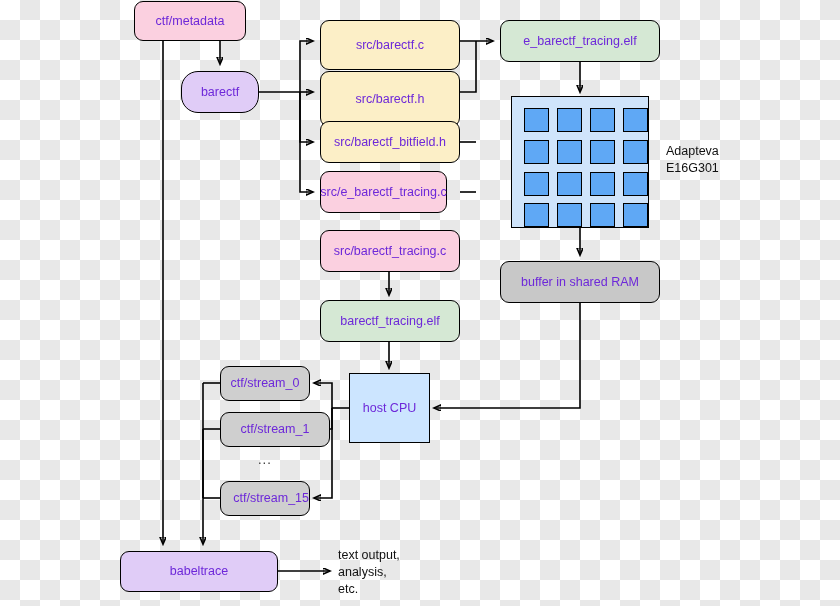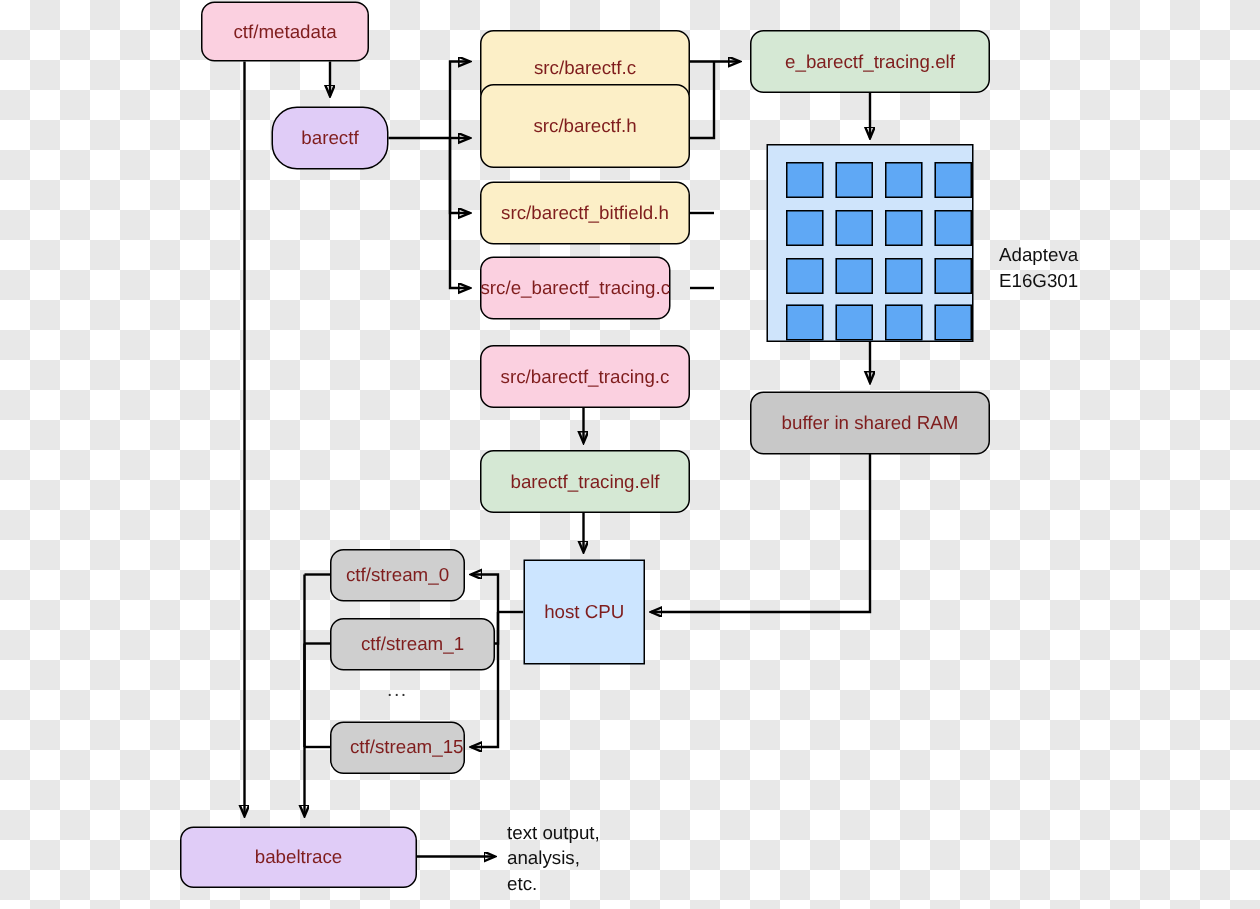--- a/index.html
+++ b/index.html
@@ -9,33 +9,33 @@
     background-color:#ffffff;
     background-image:
       linear-gradient(45deg,#e8e8e8 25%,transparent 25%,transparent 75%,#e8e8e8 75%),
       linear-gradient(45deg,#e8e8e8 25%,transparent 25%,transparent 75%,#e8e8e8 75%);
     background-size:40px 40px;
     background-position:0 0,20px 20px;
   }
   #canvas{position:absolute;inset:0;width:840px;height:606px;}
   .node{position:absolute;box-sizing:border-box;display:flex;align-items:center;
         justify-content:center;text-align:center;border:1px solid #000;
-        border-radius:9px;font-size:12.5px;color:#7f1d1d;line-height:1.2;}
+        border-radius:9px;font-size:12.5px;color:#6d28d9;line-height:1.2;}
   .sharp{border-radius:0;}
   .pink{background:#fbd0e0;}
   .purple{background:#e0ccf7;}
   .yellow{background:#fcefc7;}
   .green{background:#d5e8d4;}
   .gray{background:#c8c8c8;}
   .gray-l{background:#cfcfcf;}
   .blue{background:#cce5ff;}
   .chip{position:absolute;box-sizing:border-box;background:#cfe4fb;border:1.6px solid #000;}
   .core{position:absolute;box-sizing:border-box;background:#5fa8f5;border:1.5px solid #000;}
   .plain{position:absolute;font-size:12.5px;color:#111;line-height:1.35;text-align:left;}
-  .plain.left{text-align:left;margin-top:19px;}
+  .plain.left{text-align:left;}
   .dots{position:absolute;font-size:13px;color:#333;letter-spacing:1px;}
   svg line,svg path{stroke:#000;stroke-width:1.6;fill:none;}
 </style>
 </head>
 <body>
 
 <svg id="canvas" viewBox="0 0 840 606" xmlns="http://www.w3.org/2000/svg">
   <defs>
     <marker id="ah" markerWidth="9" markerHeight="9" refX="7.4" refY="3.2" orient="auto" markerUnits="userSpaceOnUse">
       <path d="M0,0 L7.6,3.2 L0,6.4 z" fill="#000" stroke="none"></path>
@@ -86,21 +86,21 @@
 </div>
 
 <div class="node purple" style="left:181px;top:71px;width:78px;height:42px;border-radius:17px;">
   <span>barectf</span>
 </div>
 
 <div class="node yellow" style="left:320px;top:20px;width:140px;height:50px;">
   <span>src/barectf.c</span>
 </div>
 
-<div class="node yellow" style="left:320px;top:56px;width:140px;height:56px;">
+<div class="node yellow" style="left:320px;top:71px;width:140px;height:56px;">
   <span>src/barectf.h</span>
 </div>
 
 <div class="node yellow" style="left:320px;top:121px;width:140px;height:42px;">
   <span>src/barectf_bitfield.h</span>
 </div>
 
 <div class="node pink" style="left:320px;top:171px;width:127px;height:42px;">
   <span>src/e_barectf_tracing.c</span>
 </div>

